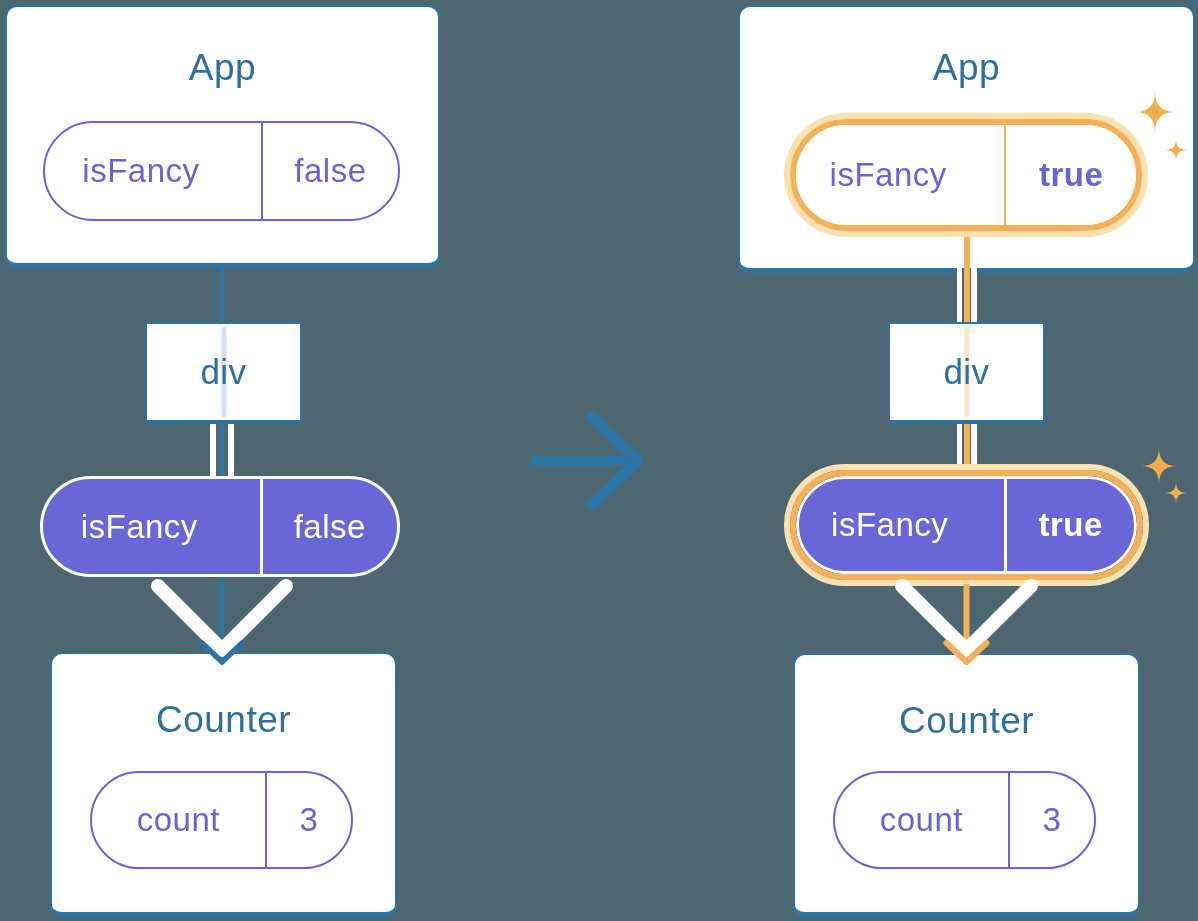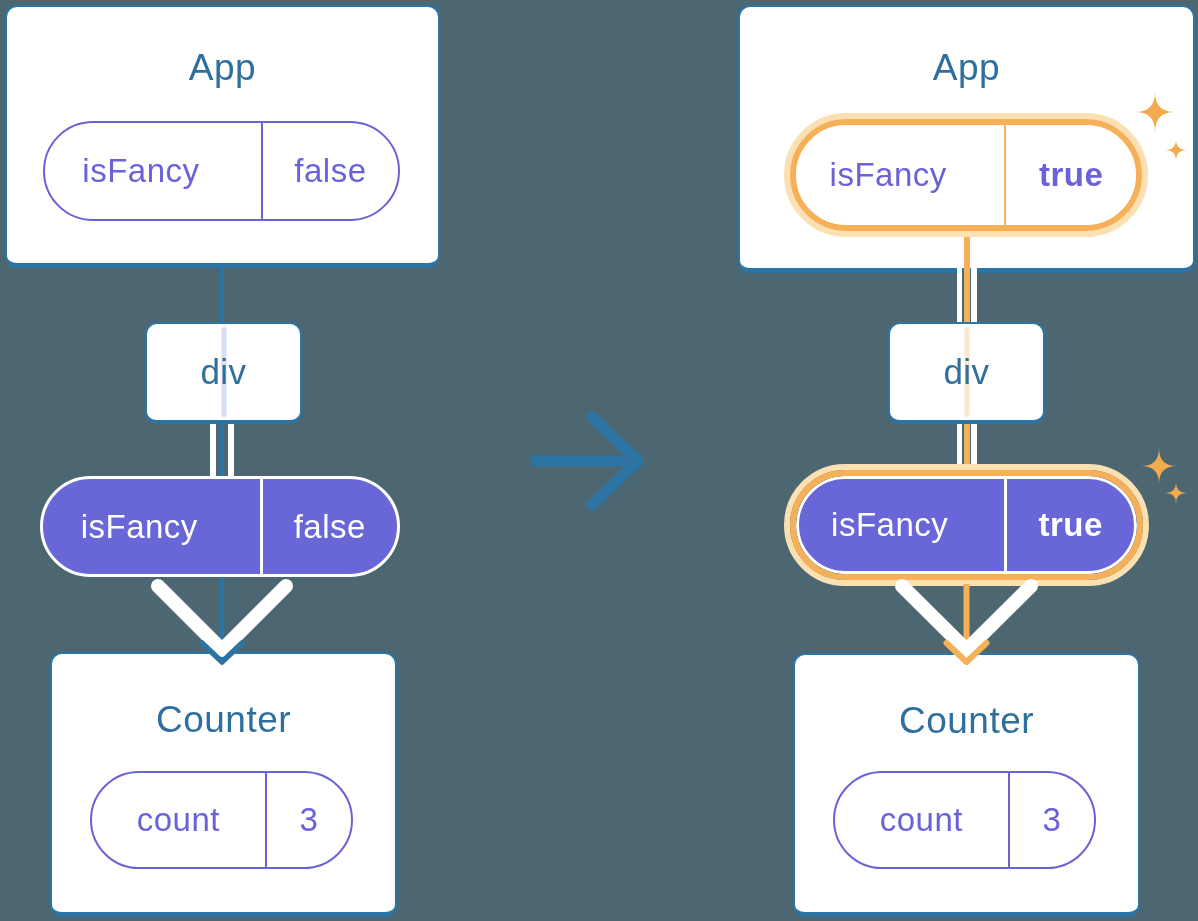--- a/index.html
+++ b/index.html
@@ -24,21 +24,21 @@
     position:absolute;left:0;right:0;text-align:center;
     color:var(--title_text,#2E6F9E);
     font-size:37px;font-weight:500;letter-spacing:.5px;
   }
 
   
   .node-box{
     position:absolute;box-sizing:border-box;z-index:3;
     background:var(--white,#fff);
     border:2.5px solid var(--card_border,#2C74A4);
-    border-bottom-width:4.5px;border-radius:12px;
+    border-bottom-width:4.5px;border-radius:2px;
     display:flex;align-items:center;justify-content:center;
   }
   .node-label{
     position:relative;z-index:2;color:var(--title_text,#2E6F9E);
     font-size:35px;font-weight:500;letter-spacing:.5px;
   }
   .ghost-line{
     position:absolute;left:50%;transform:translateX(-50%);
     top:3px;bottom:3px;width:5px;border-radius:3px;z-index:1;
   }

